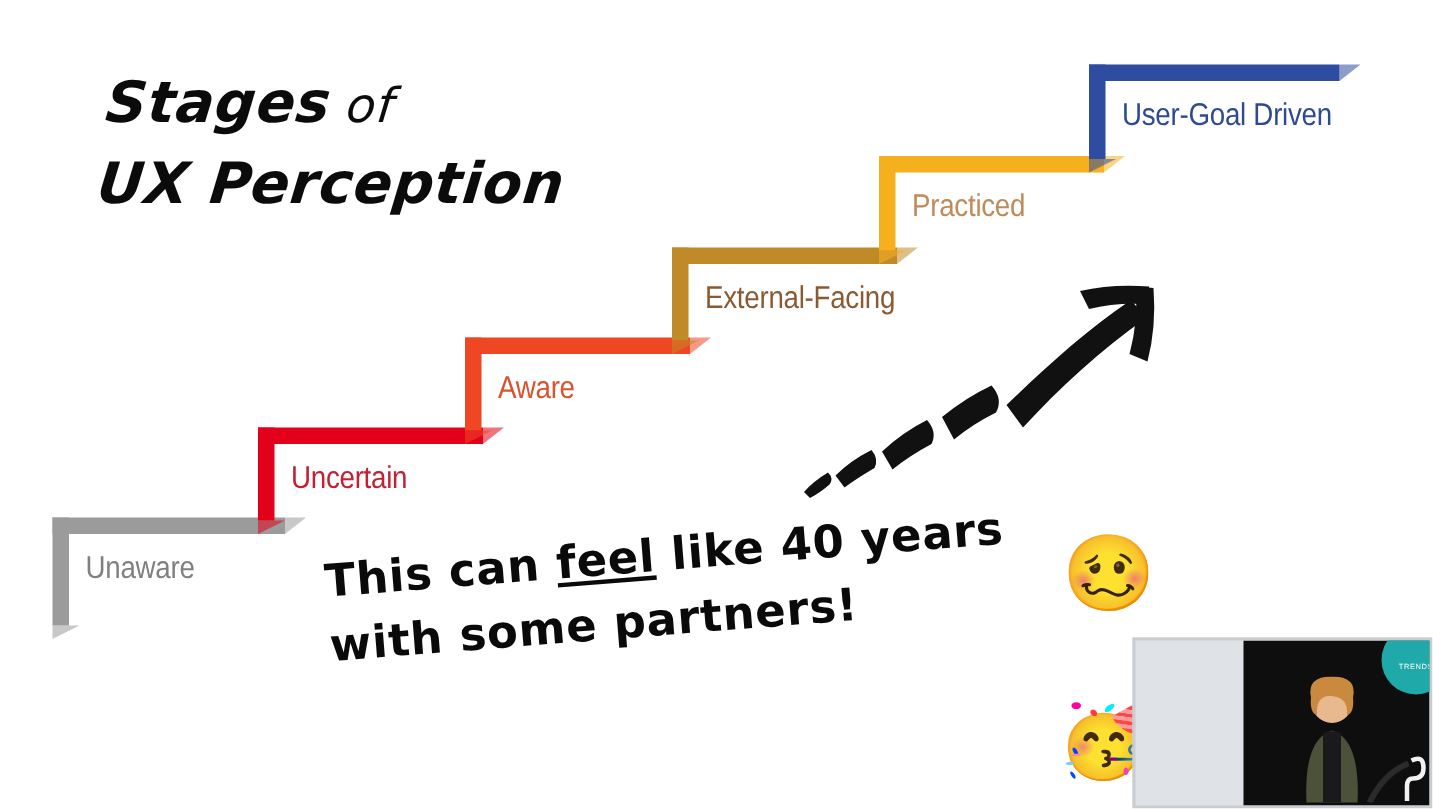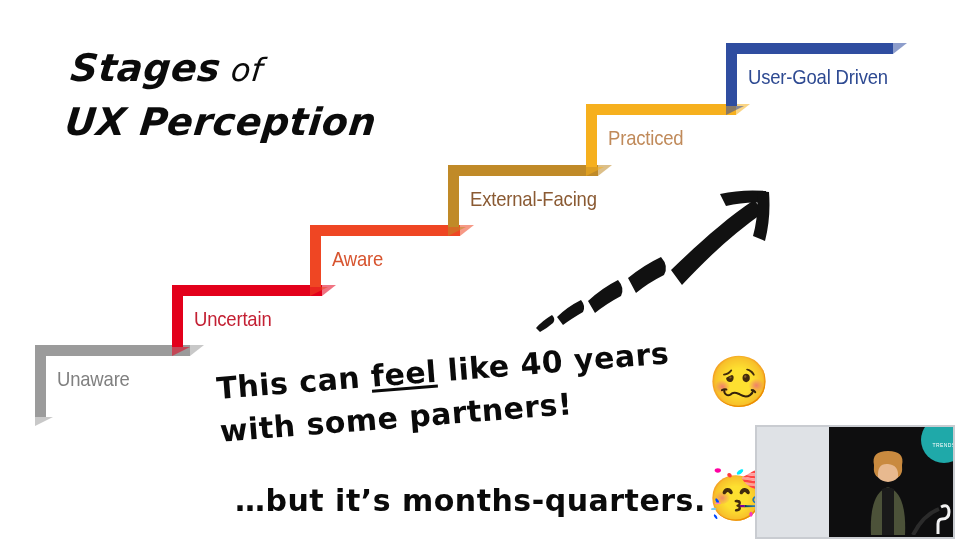--- a/index.html
+++ b/index.html
@@ -241,21 +241,20 @@
         <path d="M229 13 l12 1 q2 26 -4 49 l-12 -5 q6 -22 4 -45 z"></path>
       </g>
     </svg>
   </div>
 
   <div class="hand" id="hand-block">
     <div><span>This can </span><u>feel</u><span> like 40 years</span></div>
     <div>with some partners!</div>
   </div>
 
-  <div class="hand" id="hand-line2">…but it’s months-quarters.</div>
 
   <div class="emoji" id="emoji-woozy">🥴</div>
   <div class="emoji" id="emoji-party">🥳</div>
 
   <div id="video">
     <div class="panel-left"></div>
     <div class="stage">
       <div class="logo">TRENDS</div>
       <svg class="speaker" viewBox="0 0 62 86" aria-hidden="true">
         <ellipse cx="31" cy="16" rx="14" ry="15" fill="#e8b98f"></ellipse>

